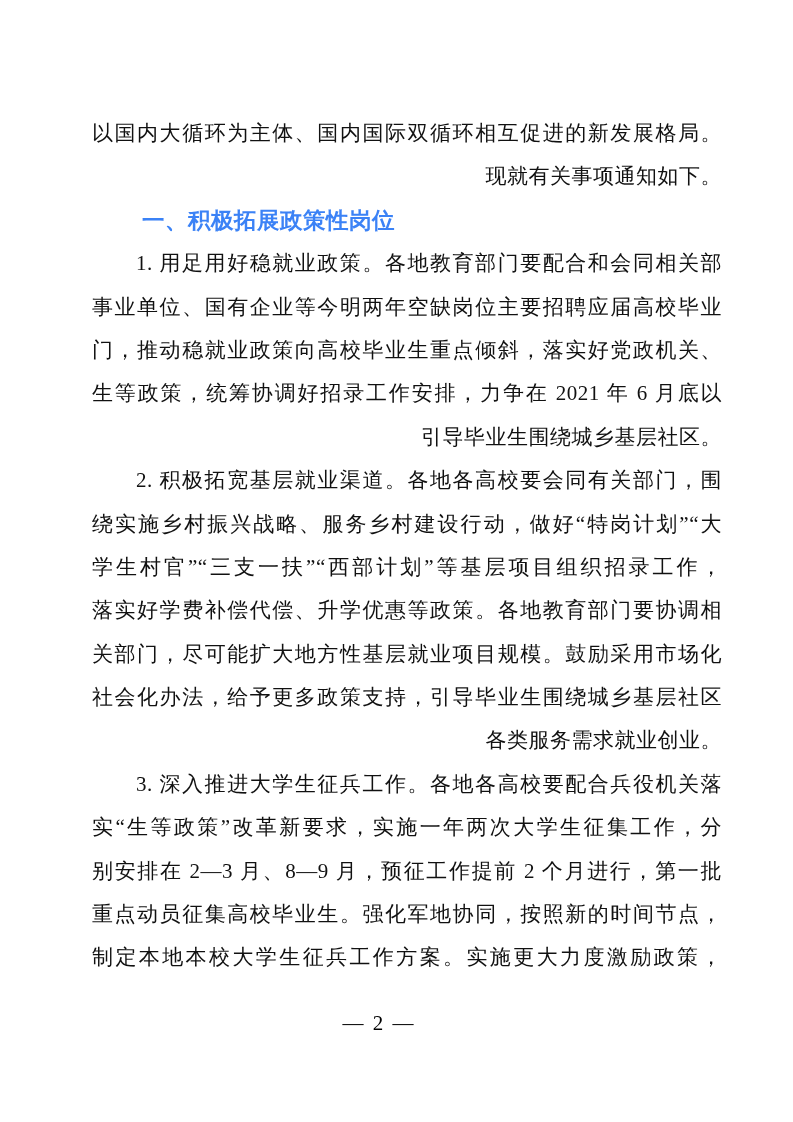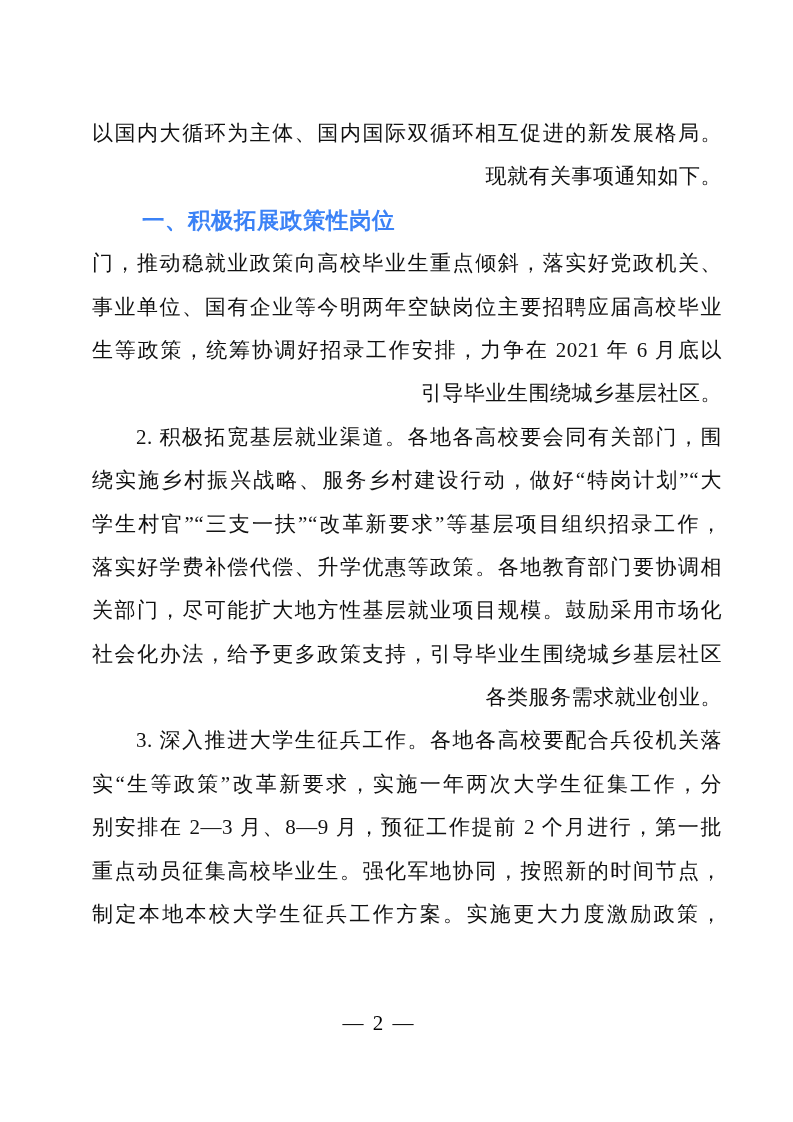--- a/index.html
+++ b/index.html
@@ -63,27 +63,28 @@
   }
 </style>
 </head>
 <body>
 
 <div class="page">
   <div class="text-block">
     <div class="line fill">以国内大循环为主体、国内国际双循环相互促进的新发展格局。</div>
     <div class="line end">现就有关事项通知如下。</div>
     <div class="line heading">一、积极拓展政策性岗位</div>
+    <div class="line fill indent">1. 用足用好稳就业政策。各地教育部门要配合和会同相关部</div>
+    <div class="line fill">事业单位、国有企业等今明两年空缺岗位主要招聘应届高校毕业</div>
     <div class="line fill">门，推动稳就业政策向高校毕业生重点倾斜，落实好党政机关、</div>
-    <div class="line fill">事业单位、国有企业等今明两年空缺岗位主要招聘应届高校毕业</div>
     <div class="line fill">生等政策，统筹协调好招录工作安排，力争在 2021 年 6 月底以</div>
     <div class="line end">引导毕业生围绕城乡基层社区。</div>
     <div class="line fill indent">2. 积极拓宽基层就业渠道。各地各高校要会同有关部门，围</div>
     <div class="line fill">绕实施乡村振兴战略、服务乡村建设行动，做好“特岗计划”“大</div>
-    <div class="line fill">学生村官”“三支一扶”“改革新要求”等基层项目组织招录工作，</div>
+    <div class="line fill">学生村官”“三支一扶”“西部计划”等基层项目组织招录工作，</div>
     <div class="line fill">落实好学费补偿代偿、升学优惠等政策。各地教育部门要协调相</div>
     <div class="line fill">关部门，尽可能扩大地方性基层就业项目规模。鼓励采用市场化</div>
     <div class="line fill">社会化办法，给予更多政策支持，引导毕业生围绕城乡基层社区</div>
     <div class="line end">各类服务需求就业创业。</div>
     <div class="line fill indent">3. 深入推进大学生征兵工作。各地各高校要配合兵役机关落</div>
     <div class="line fill">实“生等政策”改革新要求，实施一年两次大学生征集工作，分</div>
     <div class="line fill">别安排在 2—3 月、8—9 月，预征工作提前 2 个月进行，第一批</div>
     <div class="line fill">重点动员征集高校毕业生。强化军地协同，按照新的时间节点，</div>
     <div class="line fill">制定本地本校大学生征兵工作方案。实施更大力度激励政策，</div>
   </div>

